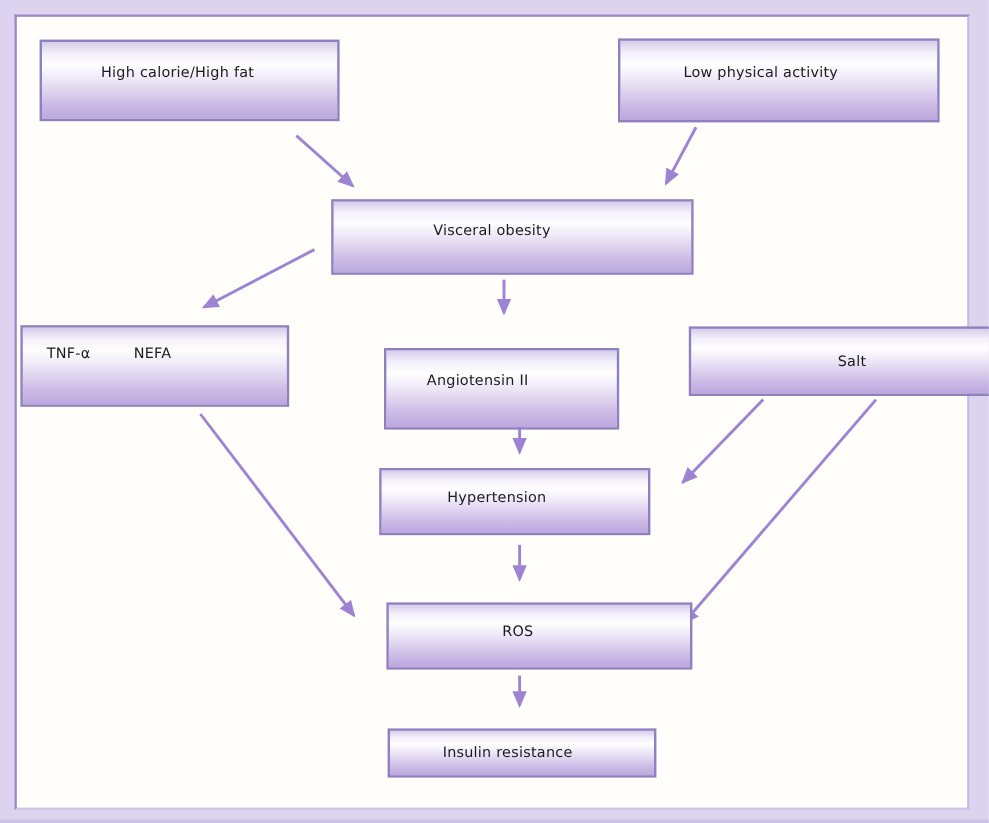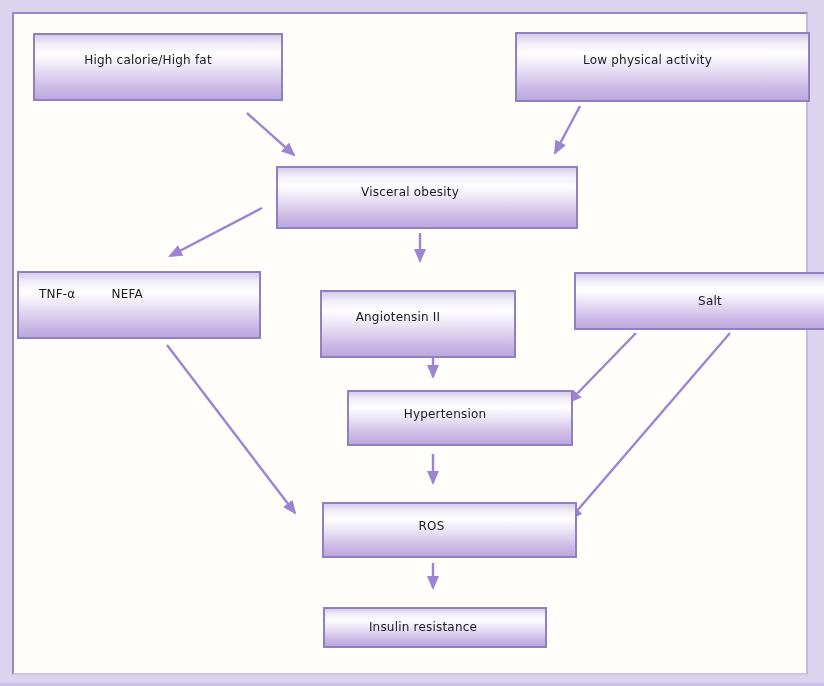--- a/index.html
+++ b/index.html
@@ -23,27 +23,27 @@
     position:absolute;box-sizing:border-box;
     border:2px solid #9080c0;
     background:linear-gradient(180deg,
       #d6cceb 0%, #f3f0fa 15%, #fefefe 30%, #f1ecf9 45%,
       #e0d5f0 62%, #cbbae5 82%, #bca8de 100%);
     display:flex;align-items:center;justify-content:center;
     font-size:12px;color:#1b1b1b;letter-spacing:0.2px;
   }
   
   .n-high-calorie {left:33px; top:33px; width:250px;height:68px;padding:0 20px 14px 0;}
-  .n-low-physical {left:515px;top:32px; width:295px;height:70px;padding:0 30px 14px 0;}
+  .n-low-physical {left:515px;top:32px; width:268px;height:70px;padding:0 30px 14px 0;}
   .n-visceral     {left:276px;top:166px;width:302px;height:63px;padding:0 34px 12px 0;}
-  .n-tnf-nefa     {left:17px; top:271px;width:244px;height:68px;
+  .n-tnf-nefa     {left:17px; top:271px;width:224px;height:68px;
                    justify-content:flex-start;gap:36px;padding:0 0 22px 20px;}
   .n-angiotensin  {left:320px;top:273px;width:196px;height:68px;padding:0 40px 14px 0;margin-top:17px;}
   .n-salt         {left:574px;top:272px;width:272px;height:58px;padding:0 0 0 0;}
-  .n-hypertension {left:316px;top:390px;width:226px;height:56px;padding:0 30px 8px 0;margin-left:31px;}
+  .n-hypertension {left:316px;top:390px;width:226px;height:56px;padding:0 30px 8px 0;}
   .n-ros          {left:322px;top:502px;width:255px;height:56px;padding:0 36px 8px 0;}
   .n-insulin      {left:323px;top:607px;width:224px;height:41px;padding:0 24px 2px 0;}
 </style>
 </head>
 <body>
 
 <div class="panel"></div>
 
 <svg class="arrows" viewBox="0 0 824 686">
   <defs>

